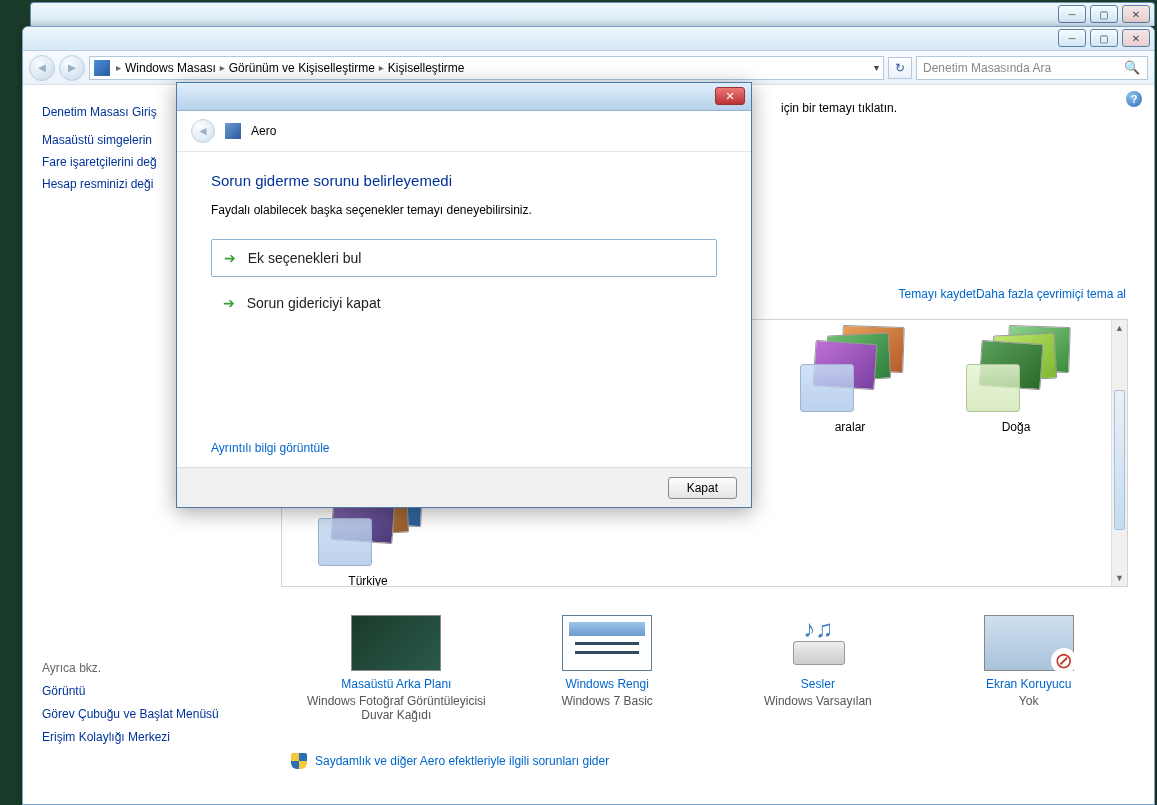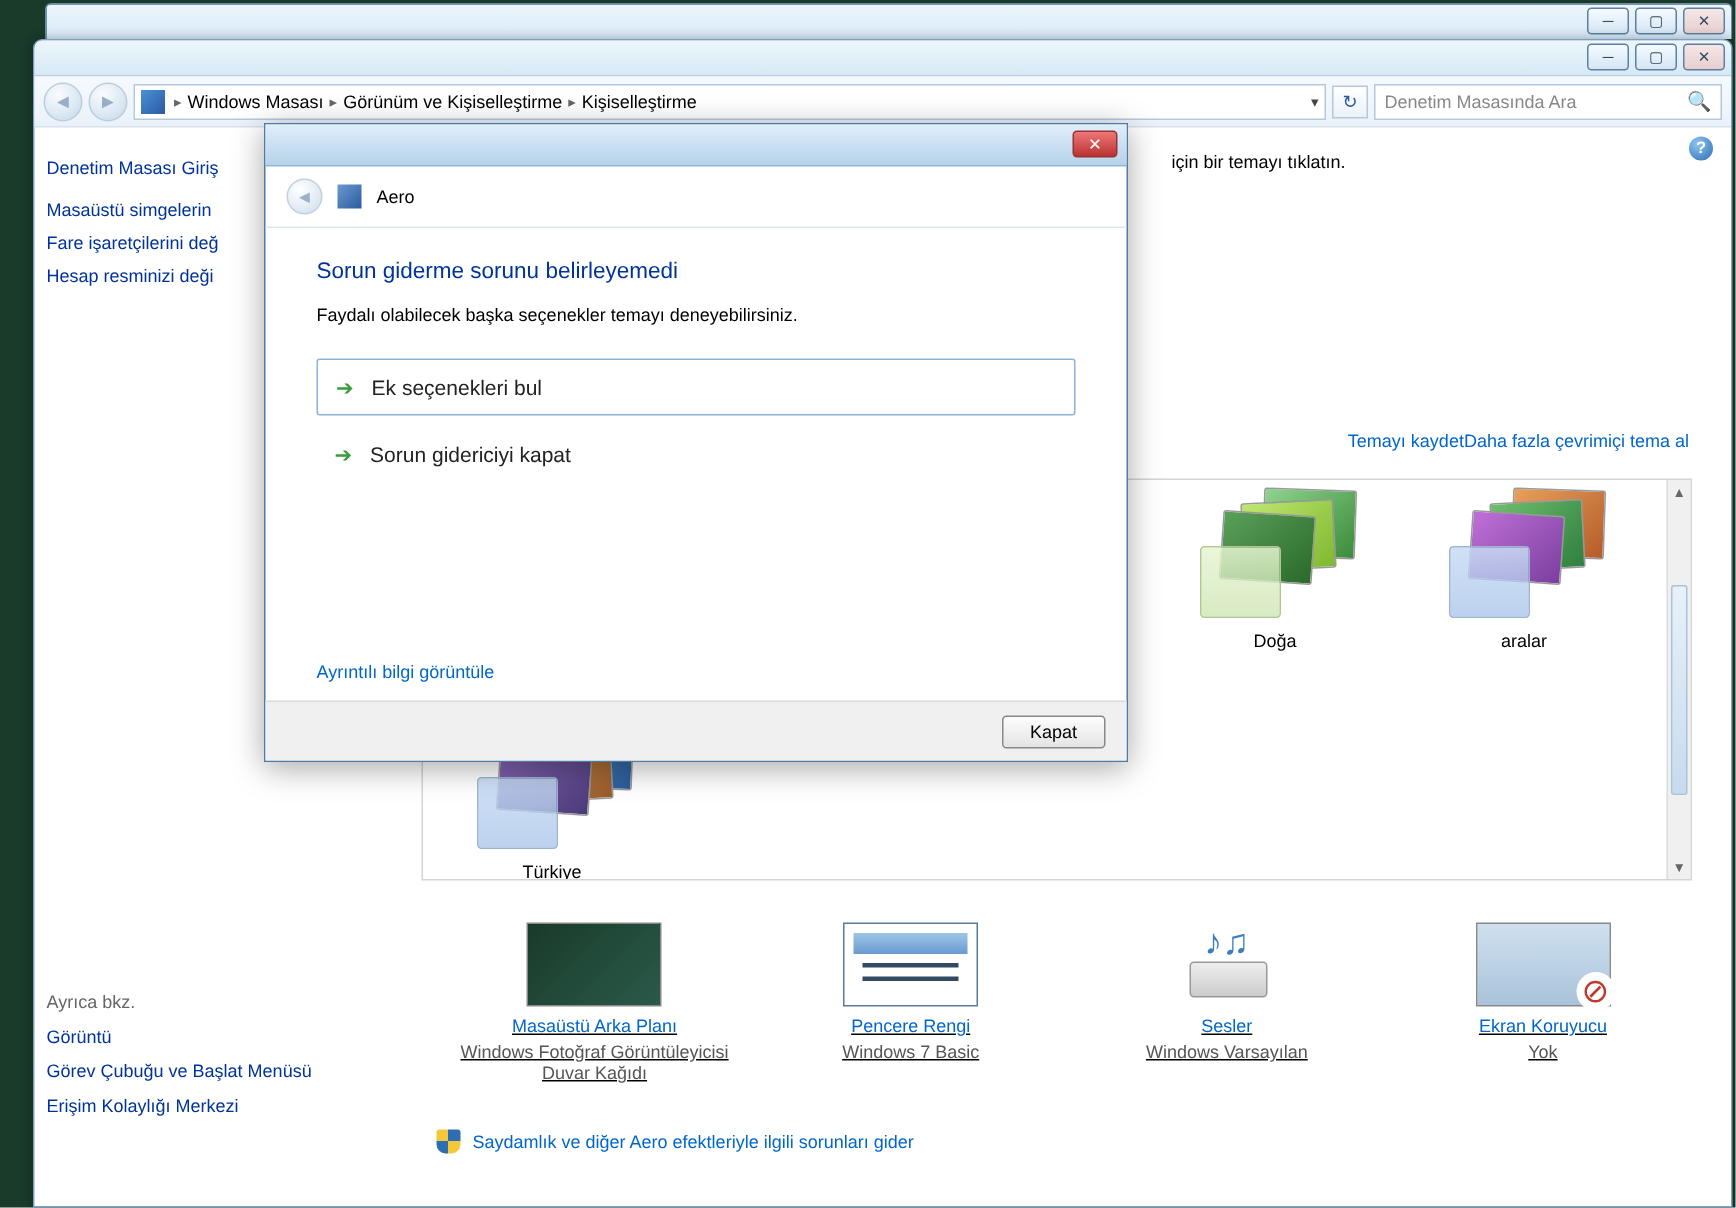--- a/index.html
+++ b/index.html
@@ -39,21 +39,21 @@
   .search-box { width:232px; height:24px; border:1px solid #b5c8db; background:#fff;
     display:flex; align-items:center; padding:0 6px; font-size:12px; color:#888; position:relative; }
   .search-box .mag { position:absolute; right:6px; color:#3b78b5; font-size:13px; }
 
   .explorer-body { position:absolute; top:60px; left:0; right:0; bottom:0; display:flex; }
   .help-icon { position:absolute; top:64px; right:12px; width:16px; height:16px; border-radius:50%;
     background:radial-gradient(circle at 35% 30%,#8ec5f0,#2c6db3); color:#fff; font-size:11px; font-weight:bold;
     display:flex; align-items:center; justify-content:center; z-index:2; }
 
   
-  .left-panel { width:228px; padding:18px 10px 10px 8px; font-size:12px; }
+  .left-panel { width:228px; padding:18px 10px 10px 19px; font-size:12px; }
   .left-panel .cp-home { color:#003399; font-size:12px; margin-bottom:14px; }
   .left-panel .task { color:#003399; margin:8px 0; cursor:pointer; }
   .left-panel .see-also { margin-top:470px; color:#666; margin-bottom:8px; }
   .left-panel .see { color:#003399; margin:9px 0; cursor:pointer; }
 
   
   .content { flex:1; position:relative; padding:14px 8px 10px 18px; font-size:12px; }
   .instr { position:absolute; top:14px; left:530px; }
   .links-row { position:absolute; top:200px; right:28px; display:flex; color:#0066cc; }
   .links-row span { cursor:pointer; }
@@ -83,21 +83,21 @@
   .theme-item.nature .s1 { background:linear-gradient(135deg,#8fd48f,#3a8c3a); }
   .theme-item.nature .s2 { background:linear-gradient(135deg,#c0e870,#7fb830); }
   .theme-item.nature .s3 { background:linear-gradient(135deg,#5aa05a,#2a6a2a); }
   .theme-item.nature .glass { background:linear-gradient(rgba(230,245,210,.85),rgba(200,225,170,.7)); border-color:#b0c890; }
   .theme-item.tr .s1 { background:linear-gradient(135deg,#5a9ed8,#2a5a98); }
   .theme-item.tr .s2 { background:linear-gradient(135deg,#d89e5a,#985a2a); }
   .theme-item.tr .s3 { background:linear-gradient(135deg,#8a6ab8,#4a3a78); }
 
   
   .bottom-tiles { position:absolute; top:528px; left:40px; right:20px; display:flex; justify-content:space-around; text-align:center; }
-  .tile { width:210px;text-decoration:underline; }
+  .tile { width:210px; }
   .tile .ico { width:90px; height:56px; margin:0 auto 6px; position:relative; }
   .tile .lnk { color:#0066cc; cursor:pointer; }
   .tile .sub { color:#555; margin-top:3px; }
   .ico.bg { background:linear-gradient(135deg,#1a3a2a,#2a5a4a); border:1px solid #888; }
   .ico.color { background:#fff; border:1px solid #5a7a9a; display:flex; flex-direction:column; }
   .ico.color .bar { height:14px; background:linear-gradient(#9ec5e8,#6a9acf); margin:6px 6px 0; }
   .ico.color .line { height:3px; background:#334a60; margin:6px 12px 0; }
   .ico.sound::before { content:"♪♫"; font-size:24px; color:#3a7fbf; position:absolute; top:0; left:30px; }
   .ico.sound::after { content:""; position:absolute; bottom:6px; left:20px; width:50px; height:22px;
     background:linear-gradient(#eee,#ccc); border:1px solid #999; border-radius:3px; }
@@ -194,37 +194,37 @@
       <div class="instr">için bir temayı tıklatın.</div>
 
       <div class="links-row">
         <span>Temayı kaydet</span>
         <span>Daha fazla çevrimiçi tema al</span>
       </div>
 
       <div class="themes">
         <div class="themes-inner">
           <div class="theme-row r1">
+            <div class="theme-item">
+              <div class="theme-thumb">
+                  <div class="stack s1"></div>
+                  <div class="stack s2"></div>
+                  <div class="stack s3"></div>
+                  <div class="glass"></div>
+                </div>
+              <div>aralar</div>
+            </div>
             <div class="theme-item nature">
               <div class="theme-thumb">
                   <div class="stack s1"></div>
                   <div class="stack s2"></div>
                   <div class="stack s3"></div>
                   <div class="glass"></div>
                 </div>
               <div>Doğa</div>
-            </div>
-            <div class="theme-item">
-              <div class="theme-thumb">
-                  <div class="stack s1"></div>
-                  <div class="stack s2"></div>
-                  <div class="stack s3"></div>
-                  <div class="glass"></div>
-                </div>
-              <div>aralar</div>
             </div>
             <div class="theme-item scenes">
 
               <div>Sahneler</div>
             </div>
           </div>
           <div class="theme-row r2">
             <div class="theme-item tr">
               <div class="theme-thumb">
                   <div class="stack s1"></div>
@@ -248,21 +248,21 @@
           <div class="ico bg"></div>
           <div class="lnk">Masaüstü Arka Planı</div>
           <div class="sub">Windows Fotoğraf Görüntüleyicisi Duvar Kağıdı</div>
         </div>
         <div class="tile">
           <div class="ico color">
               <div class="bar"></div>
               <div class="line"></div>
               <div class="line"></div>
             </div>
-          <div class="lnk">Pencere Rengi</div>
+          <div class="lnk">Windows Rengi</div>
           <div class="sub">Windows 7 Basic</div>
         </div>
         <div class="tile">
           <div class="ico sound"></div>
           <div class="lnk">Sesler</div>
           <div class="sub">Windows Varsayılan</div>
         </div>
         <div class="tile">
           <div class="ico saver"></div>
           <div class="lnk">Ekran Koruyucu</div>

